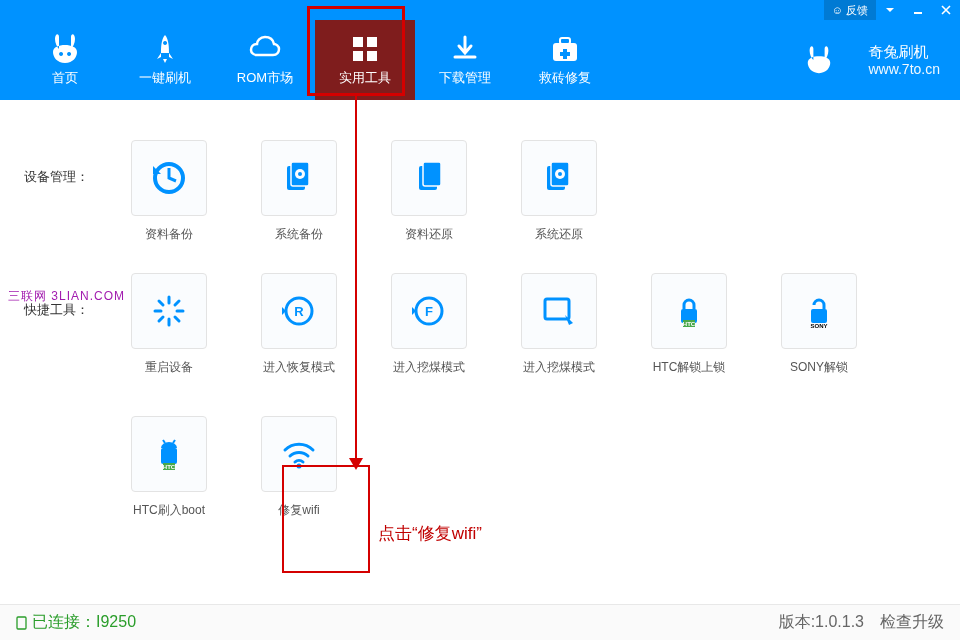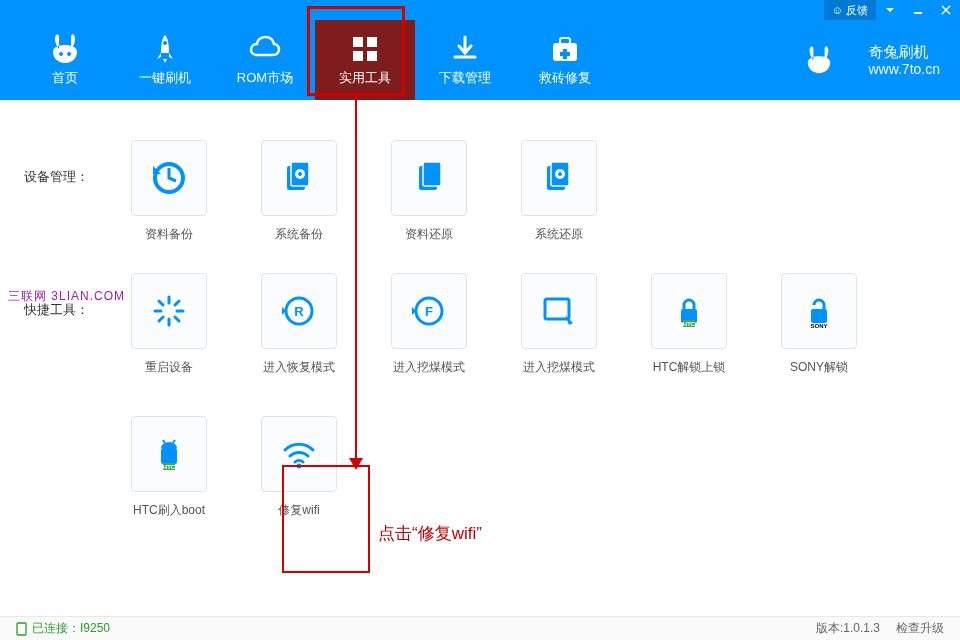--- a/index.html
+++ b/index.html
@@ -33,21 +33,21 @@
 .tile span { font-size: 12px; color: #555; }
 
 .watermark { position: absolute; left: 8px; top: 288px; font-size: 12px; color: #a21caf; letter-spacing: 1px; }
 
 .highlight-nav { position: absolute; left: 307px; top: 6px; width: 98px; height: 90px; border: 3px solid #d40000; pointer-events: none; z-index: 10; }
 .highlight-tile { position: absolute; left: 282px; top: 465px; width: 88px; height: 108px; border: 2px solid #d40000; pointer-events: none; z-index: 10; }
 .arrow-line { position: absolute; left: 355px; top: 96px; width: 2px; height: 370px; background: #d40000; z-index: 9; }
 .arrow-head { position: absolute; left: 349px; top: 458px; width: 0; height: 0; border-left: 7px solid transparent; border-right: 7px solid transparent; border-top: 12px solid #d40000; z-index: 9; }
 .callout { position: absolute; left: 378px; top: 498px; font-size: 17px; color: #c00000; margin-top: 24px; }
 
-.statusbar { position: absolute; bottom: 0; left: 0; right: 0; height: 24px; border-top: 1px solid #e8e8e8; display: flex; align-items: center; padding: 0 16px; font-size: 12px; color: #666; background: #fafafa; }
+.statusbar { position: absolute; bottom: 0; left: 0; right: 0; height: 36px; border-top: 1px solid #e8e8e8; display: flex; align-items: center; padding: 0 16px; font-size: 16px; color: #666; background: #fafafa; }
 .statusbar .conn { color: #2a9d2a; display: flex; align-items: center; gap: 5px; }
 .statusbar .right { margin-left: auto; display: flex; gap: 16px; }
 </style>
 </head>
 <body>
 
 <div class="titlebar">
   <div class="tb-btn tb-feedback">
       <span style="margin-right:3px">☺</span>
       <span>反馈</span>

